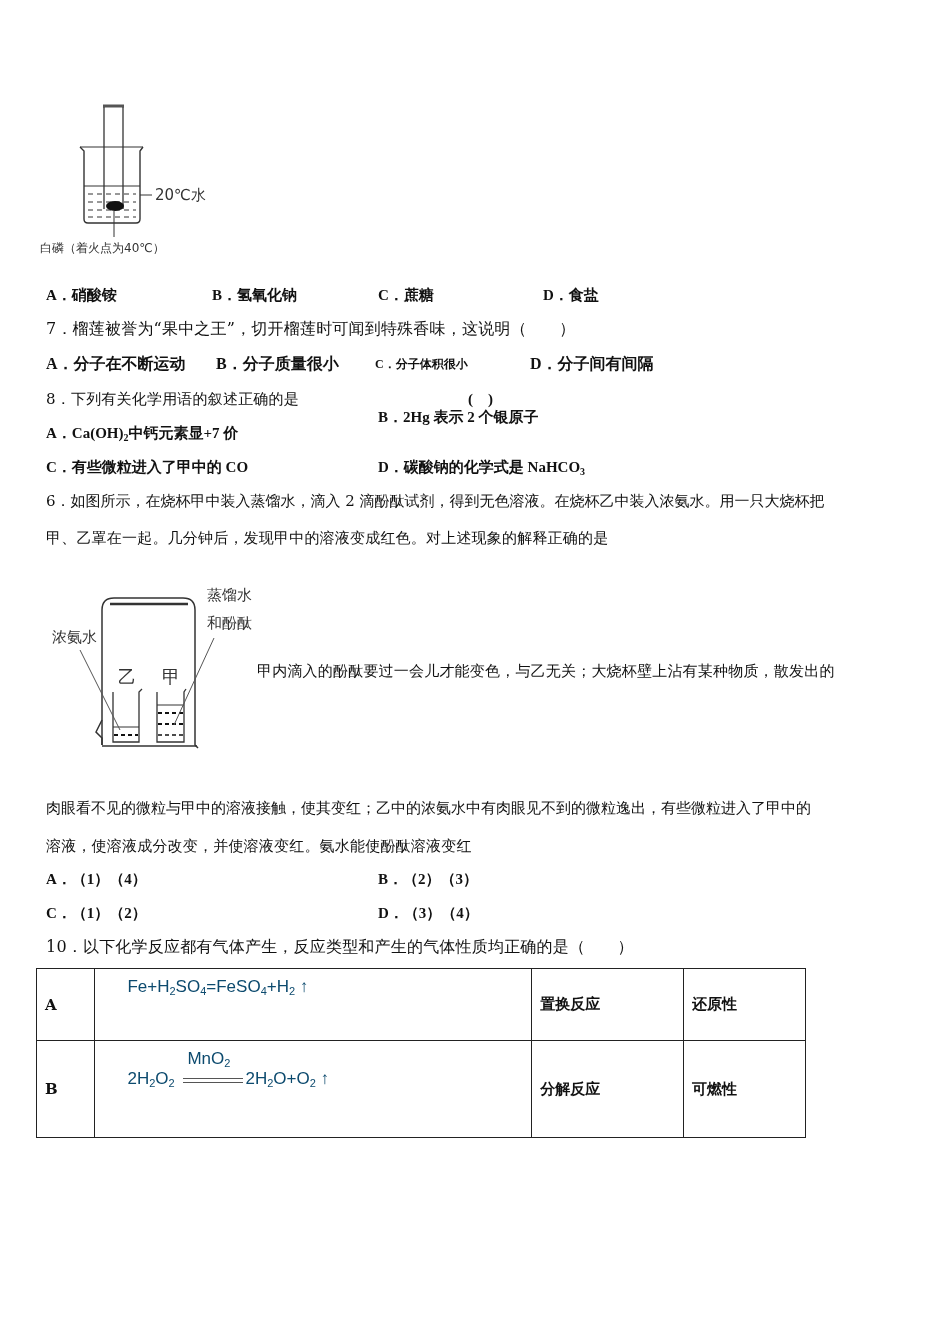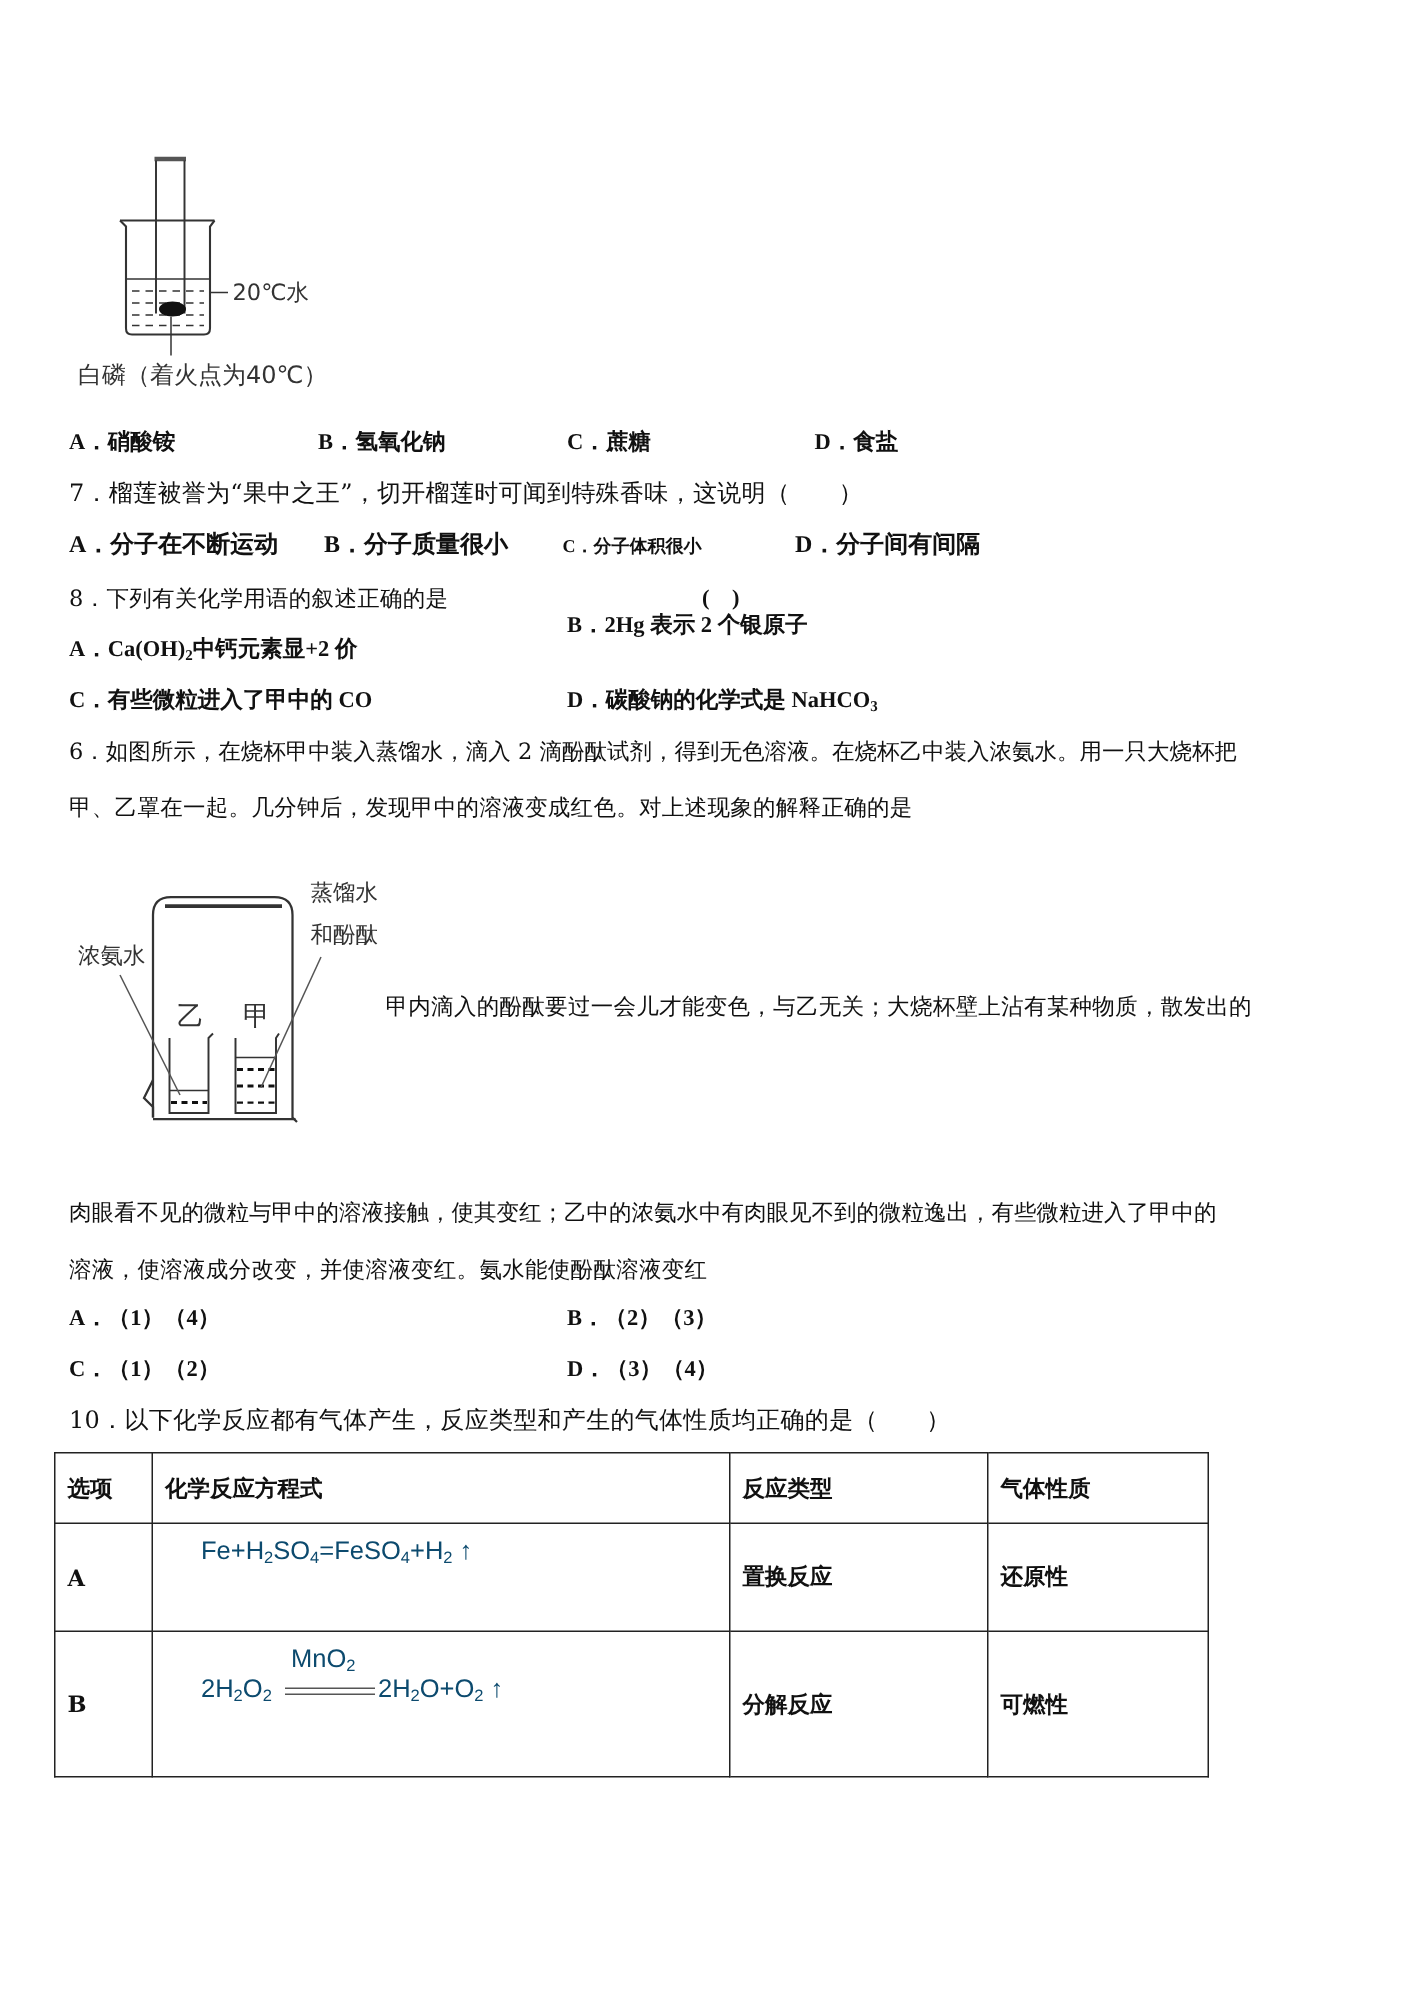--- a/index.html
+++ b/index.html
@@ -44,42 +44,42 @@
     <line x1="48" y1="107" x2="96" y2="107" stroke="#333" stroke-width="1" stroke-dasharray="5,4"></line>
     <line x1="48" y1="115" x2="96" y2="115" stroke="#333" stroke-width="1" stroke-dasharray="5,4"></line>
     <line x1="48" y1="122" x2="96" y2="122" stroke="#333" stroke-width="1" stroke-dasharray="5,4"></line>
 
     <ellipse cx="75" cy="111" rx="9" ry="5" fill="#111"></ellipse>
 
     <line x1="100" y1="100" x2="112" y2="100" stroke="#333" stroke-width="1"></line>
     <line x1="74" y1="116" x2="74" y2="142" stroke="#333" stroke-width="1"></line>
   </svg>
   <span class="figlabel" style="left:155px;top:186px;font-size:15px">20℃水</span>
-  <span class="figlabel" style="left:52px;top:240px;font-size:16px">白磷（着火点为40℃）</span>
+  <span class="figlabel" style="left:40px;top:240px;font-size:12px">白磷（着火点为40℃）</span>
 </div>
 
 <div>
   <div class="opt" style="left:46px;top:285px"><span>A．</span><span>硝酸铵</span></div>
   <div class="opt" style="left:212px;top:285px"><span>B．</span><span>氢氧化钠</span></div>
   <div class="opt" style="left:378px;top:285px"><span>C．</span><span>蔗糖</span></div>
   <div class="opt" style="left:543px;top:285px"><span>D．</span><span>食盐</span></div>
 </div>
 
 <div class="line" style="top:319px;font-size:16px">7．榴莲被誉为“果中之王”，切开榴莲时可闻到特殊香味，这说明（　　）</div>
 <div>
   <div class="opt" style="left:46px;top:354px;font-size:16px"><span>A．</span><span>分子在不断运动</span></div>
   <div class="opt" style="left:216px;top:354px;font-size:16px"><span>B．</span><span>分子质量很小</span></div>
   <div class="opt" style="left:375px;top:354px;font-size:12px"><span>C．</span><span>分子体积很小</span></div>
   <div class="opt" style="left:530px;top:354px;font-size:16px"><span>D．</span><span>分子间有间隔</span></div>
 </div>
 
 <div class="line" style="top:389px">8．下列有关化学用语的叙述正确的是</div>
 <div class="opt" style="left:468px;top:389px">(　)</div>
 <div>
-  <div class="opt" style="left:46px;top:423px"><span>A．</span><span>Ca(OH)</span><sub>2</sub><span>中钙元素显+2 价</span></div>
+  <div class="opt" style="left:46px;top:423px"><span>A．</span><span>Ca(OH)</span><sub>2</sub><span>中钙元素显+7 价</span></div>
   <div class="opt" style="left:378px;top:407px"><span>B．</span><span>2Hg 表示 2 个银原子</span></div>
   <div class="opt" style="left:46px;top:457px"><span>C．</span><span>有些微粒进入了甲中的 CO</span></div>
   <div class="opt" style="left:378px;top:457px"><span>D．</span><span>碳酸钠的化学式是 NaHCO</span><sub>3</sub></div>
 </div>
 
 <div class="line" style="top:491px;font-size:15px;letter-spacing:0">6．如图所示，在烧杯甲中装入蒸馏水，滴入 2 滴酚酞试剂，得到无色溶液。在烧杯乙中装入浓氨水。用一只大烧杯把</div>
 <div class="line" style="top:528px;font-size:15px">甲、乙罩在一起。几分钟后，发现甲中的溶液变成红色。对上述现象的解释正确的是</div>
 
 <div>
   <svg class="abs" style="left:40px;top:570px" width="230" height="190">
@@ -117,26 +117,20 @@
   <div class="opt" style="left:46px;top:869px"><span>A．</span><span>（1）（4）</span></div>
   <div class="opt" style="left:378px;top:869px"><span>B．</span><span>（2）（3）</span></div>
   <div class="opt" style="left:46px;top:903px"><span>C．</span><span>（1）（2）</span></div>
   <div class="opt" style="left:378px;top:903px"><span>D．</span><span>（3）（4）</span></div>
 </div>
 
 <div class="line" style="top:937px;font-size:16px">10．以下化学反应都有气体产生，反应类型和产生的气体性质均正确的是（　　）</div>
 
 <table class="q10">
   <tbody>
-      <tr>
-    <td class="hd" style="width:48px">选项</td>
-    <td class="hd" style="width:368px">化学反应方程式</td>
-    <td class="hd" style="width:155px">反应类型</td>
-    <td class="hd">气体性质</td>
-  </tr>
   <tr style="height:72px">
     <td class="b">A</td>
     <td style="vertical-align:top;padding-top:8px;padding-left:12px">
       <span class="eq"><span>Fe+H</span><sub>2</sub><span>SO</span><sub>4</sub><span>=FeSO</span><sub>4</sub><span>+H</span><sub>2</sub><span> ↑</span></span>
     </td>
     <td class="b">置换反应</td>
     <td class="b">还原性</td>
   </tr>
   <tr style="height:97px">
     <td class="b">B</td>

